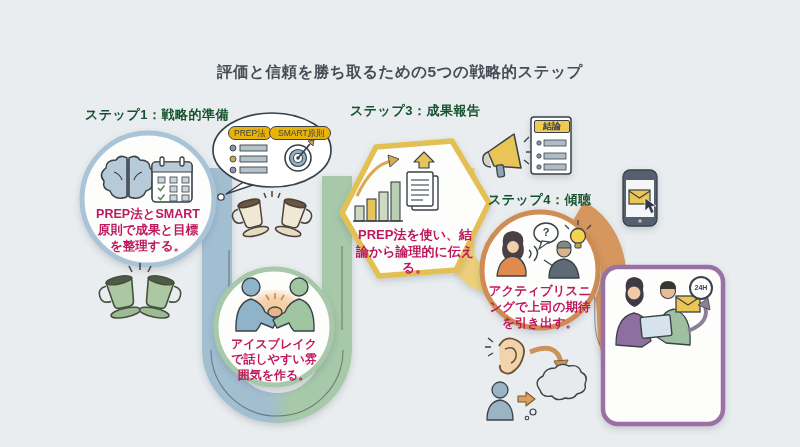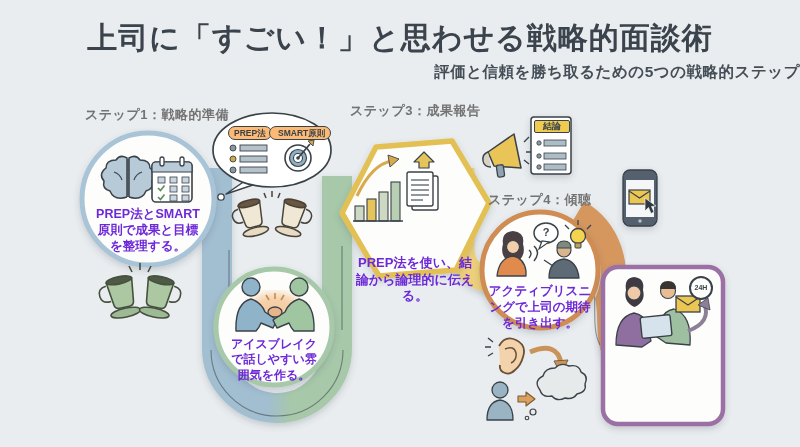--- a/index.html
+++ b/index.html
@@ -9,33 +9,33 @@
     font-family:"Liberation Sans","DejaVu Sans",sans-serif;
     color:#2c353d;
   }
   .abs{position:absolute;}
   .art{position:absolute;left:0;top:0;}
   .title{
     left:0;top:18px;width:800px;text-align:center;
     font-size:30px;font-weight:bold;color:#3b434c;letter-spacing:1px;
   }
   .subtitle{
-    left:0;top:62px;width:800px;text-align:right;
+    left:0;top:62px;width:800px;text-align:center;
     font-size:15.5px;font-weight:600;color:#454e57;letter-spacing:.5px;
   }
   .step-label{
-    font-size:13px;font-weight:bold;color:#737373;letter-spacing:.5px;
+    font-size:13px;font-weight:bold;color:#14532d;letter-spacing:.5px;
   }
   .step-text{
-    font-size:12.5px;font-weight:bold;color:#6d28d9;
+    font-size:12.5px;font-weight:bold;color:#be185d;
     text-align:center;line-height:1.28;letter-spacing:0;
   }
   .pill{
-    font-size:8.5px;font-weight:bold;color:#3a4249;
-    border:1.3px solid #3a4249;border-radius:9px;background:#fdba74;
+    font-size:8.5px;font-weight:normal;color:#3a4249;
+    border:1.3px solid #3a4249;border-radius:9px;background:#eab308;
     padding:1px 5px;line-height:10px;white-space:nowrap;
   }
   .card-header{
     background:#f0cb52;border:1px solid #3a4249;border-radius:2px;
     font-size:9px;font-weight:bold;text-align:center;line-height:11px;color:#3a4249;
   }
   .qmark{font-size:11px;font-weight:bold;color:#3a4249;text-align:center;}
   .h24{font-size:7px;font-weight:bold;color:#3a4249;text-align:center;letter-spacing:0;}
 </style>
 </head>
@@ -283,33 +283,32 @@
     <g>
       <path d="M688 331 Q712 322 704 303" fill="none" stroke="#8d7f98" stroke-width="4"></path>
       <polygon points="698,305 708,298 710,310" fill="#8d7f98" stroke="#3a4249" stroke-width="0.8"></polygon>
     </g>
     <g>
       <circle cx="701" cy="288" r="11" fill="#fdfdfb" stroke="#3a4249" stroke-width="2"></circle>
     </g>
   </g>
 </svg>
 
-<div class="abs title">上司に「すごい！」と思わせる戦略的面談術</div>
 <div class="abs subtitle">評価と信頼を勝ち取るための5つの戦略的ステップ</div>
 
 <div class="abs step-label" style="left:85px;top:106px;width:180px;">ステップ1：戦略的準備</div>
 <div class="abs step-text" style="left:92px;top:206px;width:112px;">PREP法とSMART原則で成果と目標を整理する。</div>
 
 <div class="abs pill" style="left:228px;top:126px;">PREP法</div>
 <div class="abs pill" style="left:269px;top:126px;padding-left:8px;">SMART原則</div>
 
 <div class="abs step-text" style="left:227px;top:337px;width:94px;font-size:12px;">アイスブレイクで話しやすい雰囲気を作る。</div>
 
 <div class="abs step-label" style="left:350px;top:102px;width:180px;">ステップ3：成果報告</div>
-<div class="abs step-text" style="left:352px;top:227px;width:126px;font-size:13px;margin-top:28px;">PREP法を使い、結論から論理的に伝える。</div>
+<div class="abs step-text" style="left:352px;top:227px;width:126px;font-size:13px;">PREP法を使い、結論から論理的に伝える。</div>
 
 <div class="abs card-header" style="left:534px;top:120px;width:34px;">結論</div>
 
 <div class="abs step-label" style="left:488px;top:191px;width:140px;">ステップ4：傾聴</div>
 <div class="abs step-text" style="left:486px;top:283px;width:108px;font-size:12.5px;">アクティブリスニングで上司の期待を引き出す。</div>
 <div class="abs qmark" style="left:540px;top:226px;width:12px;">?</div>
 
 <div class="abs h24" style="left:690px;top:284px;width:22px;">24H</div>
 
 </div>

